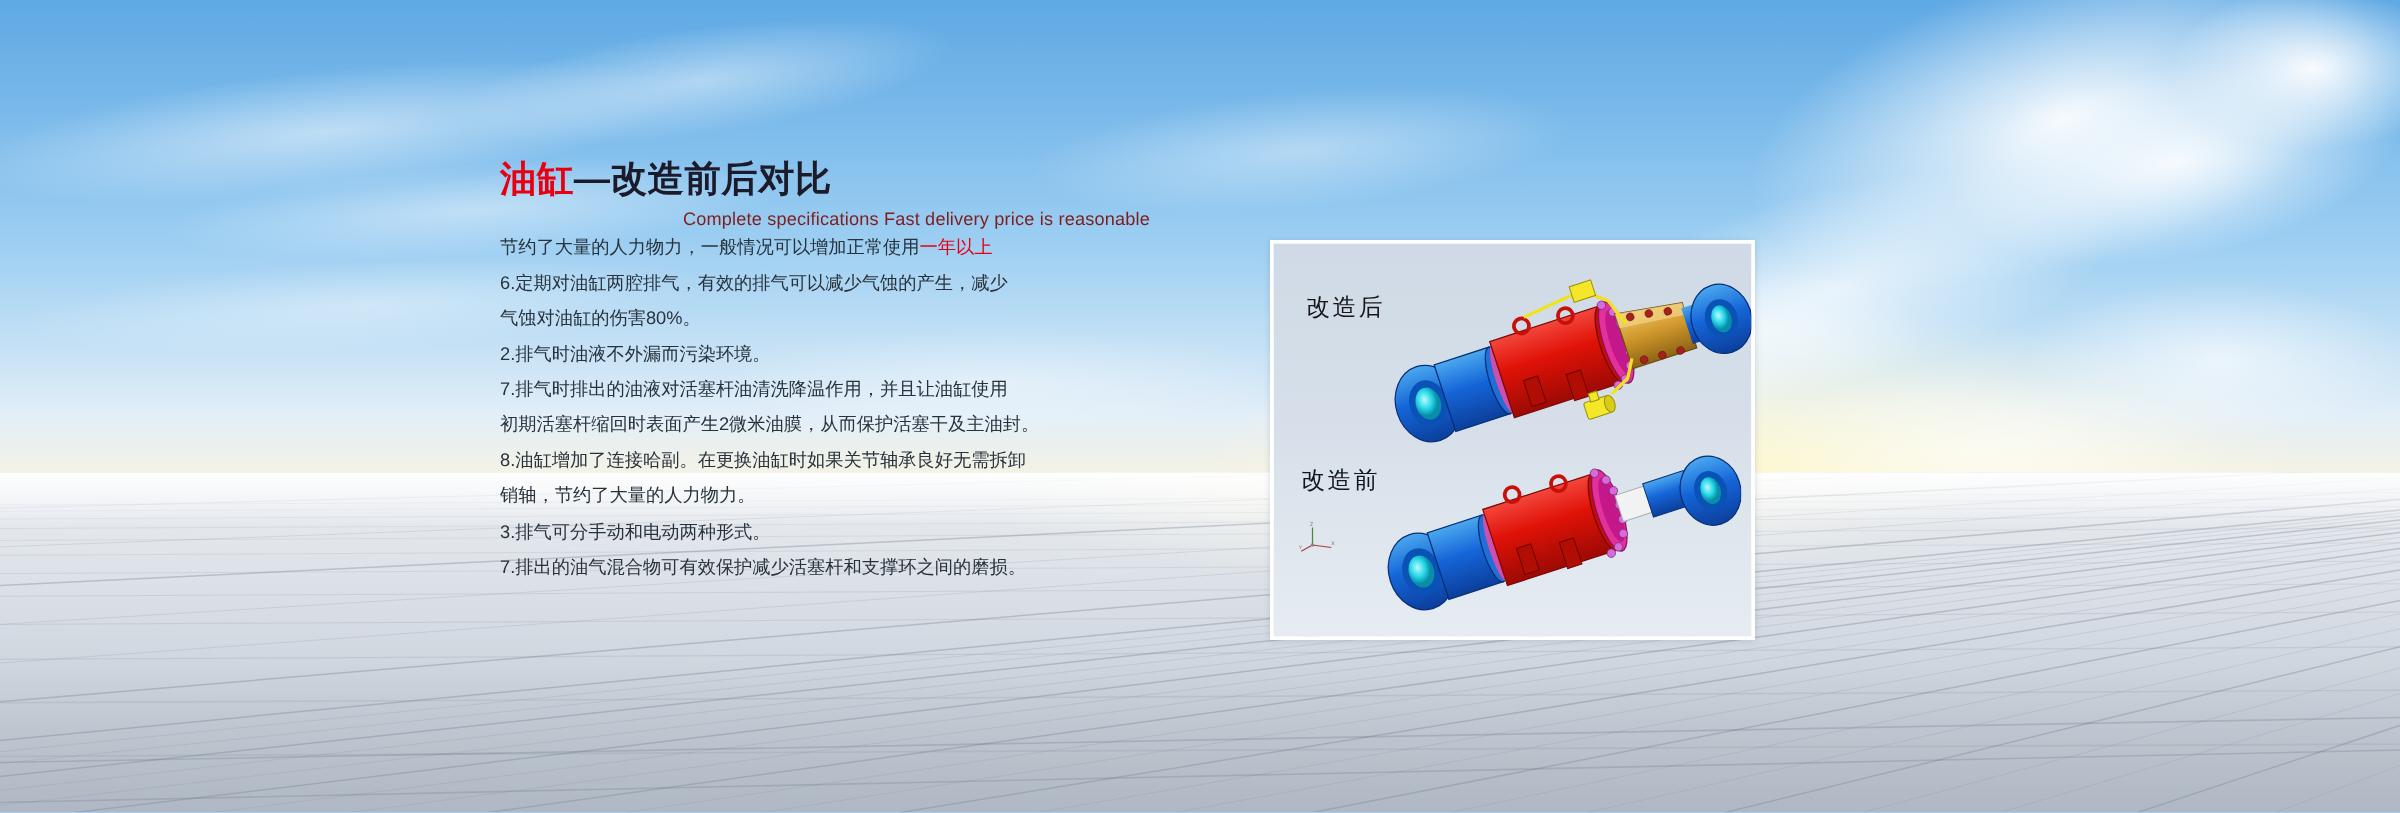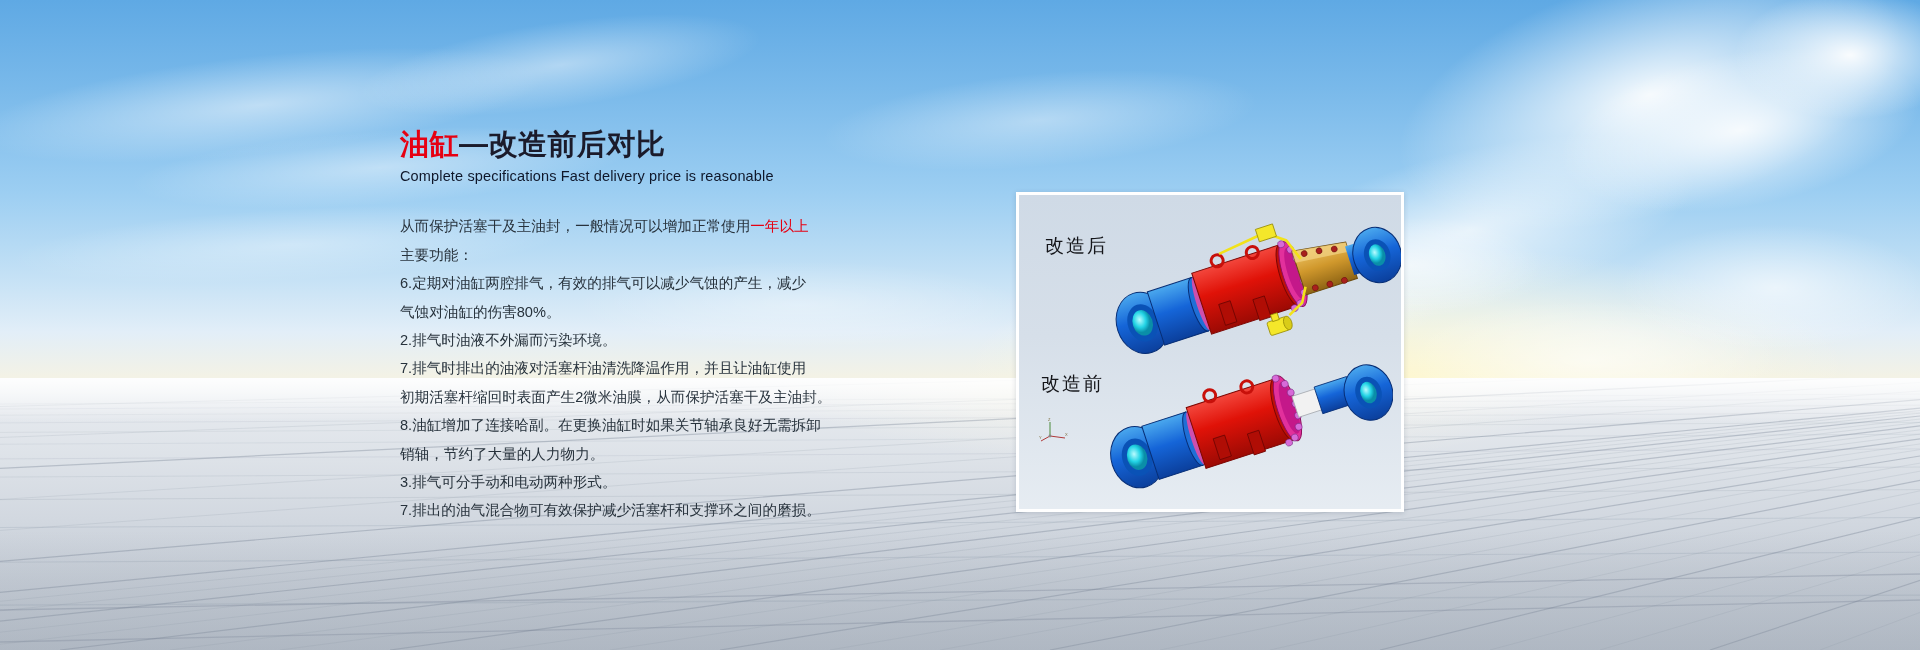--- a/index.html
+++ b/index.html
@@ -115,24 +115,24 @@
     letter-spacing:.5px;
     line-height:1.15;
     white-space:nowrap;
     margin-bottom:7px;
   }
   .headline .hl-red  { color:#e60012; }
   .headline .hl-dark { color:#1b1b2b; }
 
   .subhead {
     font-size:14.5px;
-    color:#0f172a;
+    color:#7f1d1d;
     letter-spacing:.15px;
-    margin-bottom:28px;
     white-space:nowrap;
+    text-align:right;
   }
 
   .body-block { font-size:14.6px; color:#27323c; line-height:28.4px; }
   .body-line  { white-space:nowrap; }
   .body-line .accent { color:#e60012;margin-top:42px; }
 
   
   .figure-panel {
     position:absolute; left:1016px; top:192px;
     width:388px; height:320px;
@@ -238,22 +238,21 @@
 
   <div class="content">
 
     <div class="headline">
       <span class="hl-red">油缸</span><span class="hl-dark">—改造前后对比</span>
     </div>
 
     <div class="subhead">Complete specifications Fast delivery price is reasonable</div>
 
     <div class="body-block" id="body-block">
-        <div class="body-line"><span>从而保护活塞干及主油封，一般情况可以增加正常使用</span><span class="accent">一年以上</span></div>
-        <div class="body-line"><span>主要功能：</span></div>
+        <div class="body-line"><span>节约了大量的人力物力，一般情况可以增加正常使用</span><span class="accent">一年以上</span></div>
         <div class="body-line"><span>6.定期对油缸两腔排气，有效的排气可以减少气蚀的产生，减少</span></div>
         <div class="body-line"><span>气蚀对油缸的伤害80%。</span></div>
         <div class="body-line"><span>2.排气时油液不外漏而污染环境。</span></div>
         <div class="body-line"><span>7.排气时排出的油液对活塞杆油清洗降温作用，并且让油缸使用</span></div>
         <div class="body-line"><span>初期活塞杆缩回时表面产生2微米油膜，从而保护活塞干及主油封。</span></div>
         <div class="body-line"><span>8.油缸增加了连接哈副。在更换油缸时如果关节轴承良好无需拆卸</span></div>
         <div class="body-line"><span>销轴，节约了大量的人力物力。</span></div>
         <div class="body-line"><span>3.排气可分手动和电动两种形式。</span></div>
         <div class="body-line"><span>7.排出的油气混合物可有效保护减少活塞杆和支撑环之间的磨损。</span></div>
       </div>

